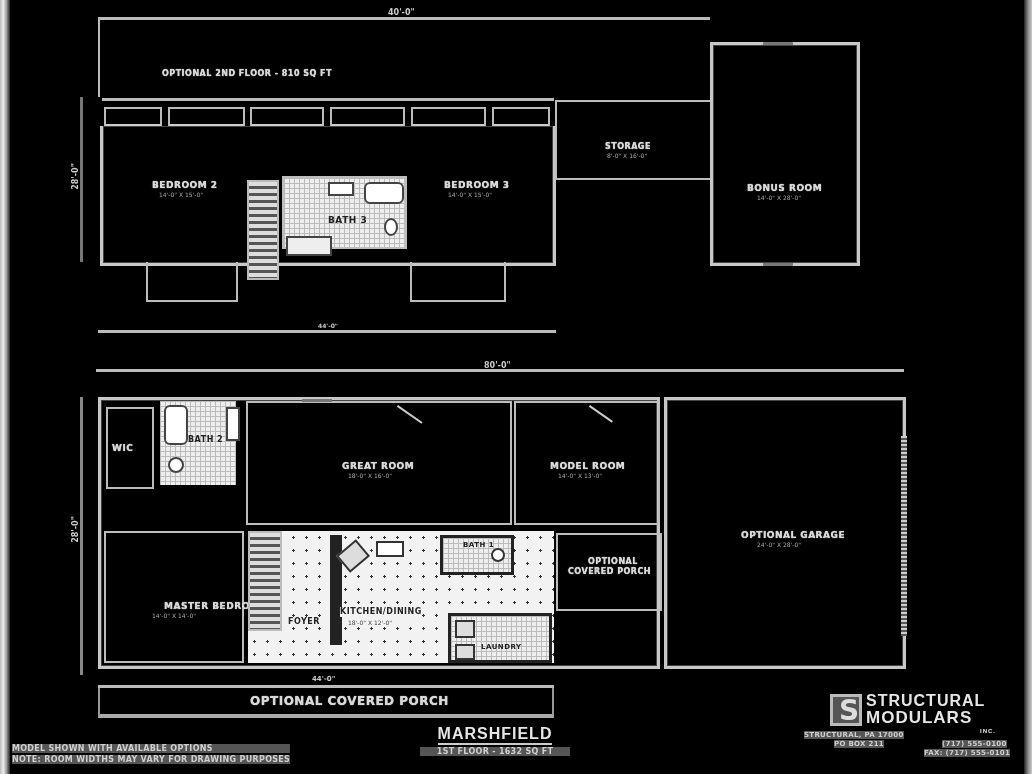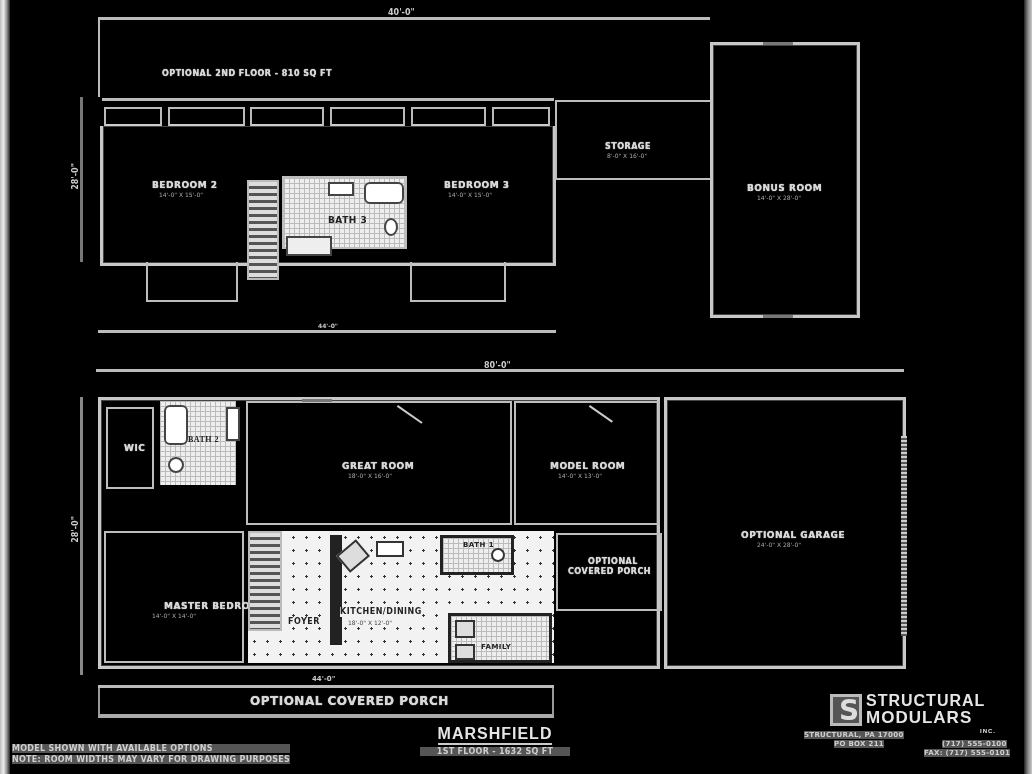--- a/index.html
+++ b/index.html
@@ -73,21 +73,21 @@
     <div class="abs label" style="left:34px;top:52px;">BEDROOM 3</div>
     <div class="abs sublabel" style="left:38px;top:63px;">14'-0" X 15'-0"</div>
   </div>
   <div class="abs wall-thin" style="left:410px;top:262px;width:96px;height:40px;border-top:none;"></div>
 
   <div class="abs wall-thin" style="left:555px;top:100px;width:157px;height:80px;">
     <div class="abs label" style="left:48px;top:40px;font-size:8px;">STORAGE</div>
     <div class="abs sublabel" style="left:50px;top:50px;">8'-0" X 16'-0"</div>
   </div>
 
-  <div class="abs wall" style="left:710px;top:42px;width:150px;height:276px;">
+  <div class="abs wall" style="left:710px;top:42px;width:150px;height:224px;">
     <div class="abs window" style="left:50px;top:-3px;width:30px;height:3px;"></div>
     <div class="abs window" style="left:50px;bottom:-3px;width:30px;height:3px;"></div>
     <div class="abs label" style="left:34px;top:138px;">BONUS ROOM</div>
     <div class="abs sublabel" style="left:44px;top:149px;">14'-0" X 28'-0"</div>
   </div>
 
   <div class="abs dimline" style="left:98px;top:330px;width:458px;height:3px;"></div>
   <div class="abs dimlabel" style="left:318px;top:322px;font-size:6px;">44'-0"</div>
 </div>
 
@@ -95,24 +95,24 @@
 
   <div class="abs dimline" style="left:96px;top:24px;width:808px;height:3px;"></div>
   <div class="abs dimlabel" style="left:484px;top:16px;">80'-0"</div>
 
   <div class="abs dimline" style="left:80px;top:52px;width:3px;height:278px;background:#888;"></div>
   <div class="abs dimlabel" style="left:62px;top:180px;transform:rotate(-90deg);">28'-0"</div>
 
   <div class="abs wall" style="left:98px;top:52px;width:562px;height:272px;"></div>
 
   <div class="abs wall-thin" style="left:106px;top:62px;width:48px;height:82px;">
-    <div class="abs label" style="left:16px;top:34px;">WIC</div>
-  </div>
-
-  <div class="abs tile" style="left:160px;top:56px;width:76px;height:84px;font-family:Liberation Serif, serif;">
+    <div class="abs label" style="left:4px;top:34px;">WIC</div>
+  </div>
+
+  <div class="abs tile" style="left:160px;top:56px;width:76px;height:84px;">
     <div class="abs" style="left:4px;top:4px;width:24px;height:40px;border:2px solid #444;border-radius:6px;background:#fff;"></div>
     <div class="abs label" style="left:28px;top:34px;color:#222;text-shadow:none;font-size:8px;">BATH 2</div>
     <div class="abs" style="left:8px;top:56px;width:16px;height:16px;border:2px solid #444;border-radius:50%;background:#fff;"></div>
     <div class="abs" style="left:66px;top:6px;width:14px;height:34px;border:2px solid #444;background:#fff;"></div>
   </div>
 
   <div class="abs wall-thin" style="left:246px;top:56px;width:266px;height:124px;">
     <div class="abs window" style="left:54px;top:-4px;width:30px;height:3px;"></div>
     <div class="abs label" style="left:94px;top:58px;">GREAT ROOM</div>
     <div class="abs sublabel" style="left:100px;top:69px;">18'-0" X 16'-0"</div>
@@ -156,21 +156,21 @@
     <div class="abs sublabel" style="left:18px;top:84px;color:#444;background:#f2f2f2;">18'-0" X 12'-0"</div>
   </div>
 
   <div class="abs tile" style="left:440px;top:190px;width:74px;height:40px;border:3px solid #222;">
     <div class="abs label" style="left:20px;top:2px;color:#222;text-shadow:none;font-size:7px;">BATH 1</div>
     <div class="abs" style="left:48px;top:10px;width:14px;height:14px;border:2px solid #333;border-radius:50%;background:#fff;"></div>
   </div>
 
   <div class="abs tile" style="left:448px;top:268px;width:104px;height:50px;border:3px solid #222;">
     <div class="abs" style="left:4px;top:4px;width:20px;height:18px;border:2px solid #333;background:#ddd;"></div>
-    <div class="abs label" style="left:30px;top:26px;color:#222;text-shadow:none;font-size:7px;">FAMILY</div>
+    <div class="abs label" style="left:30px;top:26px;color:#222;text-shadow:none;font-size:7px;">LAUNDRY</div>
     <div class="abs" style="left:4px;top:28px;width:20px;height:16px;border:2px solid #333;background:#ddd;"></div>
   </div>
 
   <div class="abs dimline" style="left:98px;top:340px;width:456px;height:3px;"></div>
   <div class="abs dimlabel" style="left:312px;top:330px;font-size:7px;">44'-0"</div>
 
   <div class="abs" style="left:98px;top:343px;width:456px;height:30px;border-left:2px solid #999;border-right:2px solid #999;border-bottom:4px solid #aaa;">
     <div class="abs label" style="left:150px;top:8px;font-size:12px;">OPTIONAL COVERED PORCH</div>
   </div>
 </div>

